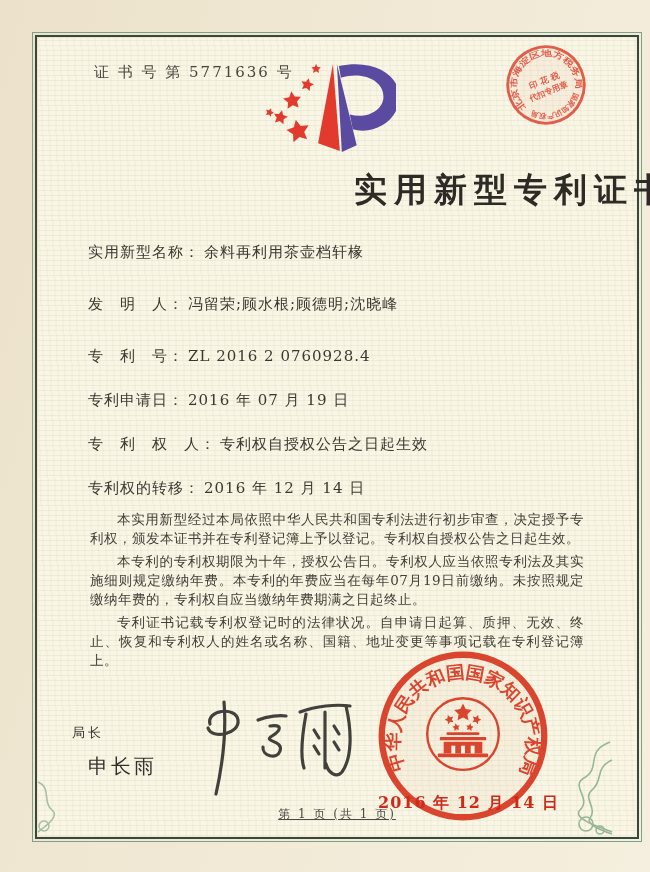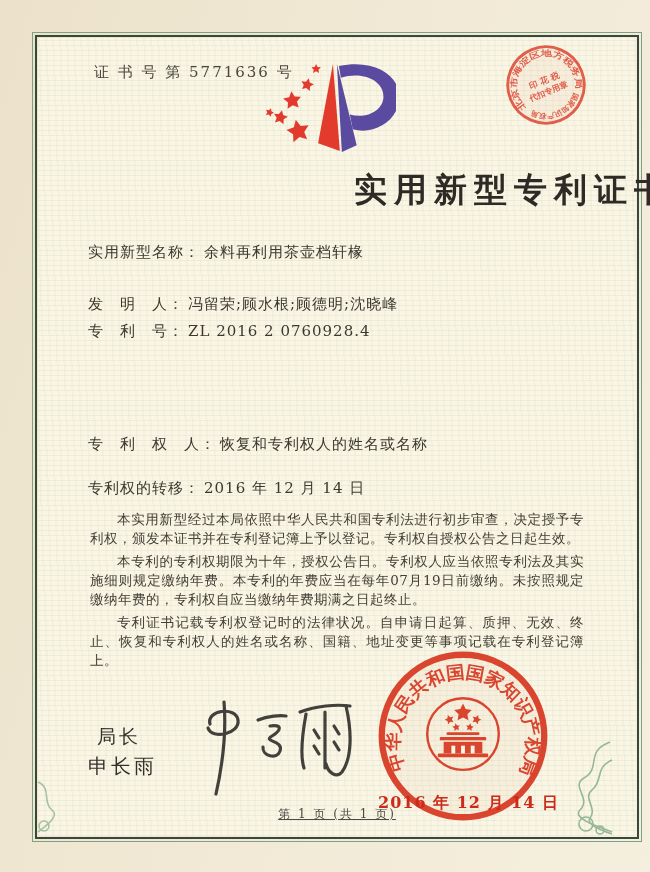--- a/index.html
+++ b/index.html
@@ -22,25 +22,25 @@
     background-image:
       repeating-linear-gradient(0deg,rgba(146,186,146,.13) 0 1px,rgba(0,0,0,0) 1px 5px),
       repeating-linear-gradient(88deg,rgba(180,210,170,.09) 0 2px,rgba(0,0,0,0) 2px 7px);
   }
   
   .cert-no{position:absolute;left:94px;top:63px;font-size:15px;letter-spacing:2px;color:#4a463e;}
   .title{position:absolute;left:0;right:0;top:168px;text-align:right;
     font-size:33px;font-weight:600;letter-spacing:7px;padding-left:7px;color:#2e2a26;}
   .f-row{position:absolute;left:88px;width:500px;font-size:15px;letter-spacing:1px;color:#3c3830;}
   .f-row .val{margin-left:4px;}
-  .r1{top:243px}.r2{top:295px}.r3{top:322px}.r4{top:391px}.r5{top:435px}.r6{top:479px}
+  .r1{top:243px}.r2{top:295px}.r3{top:347px}.r4{top:391px}.r5{top:435px}.r6{top:479px}
   .body-text{position:absolute;left:86px;top:506px;width:502px;
     font-size:13.5px;line-height:19px;letter-spacing:.5px;text-align:justify;color:#433f37;}
   .body-text p{margin:4px;text-indent:2em;}
-  .director-label{position:absolute;left:97px;top:724px;font-size:19px;letter-spacing:3px;
+  .director-label{position:absolute;left:72px;top:724px;font-size:13px;letter-spacing:3px;
     font-family:"DejaVu Sans","Liberation Sans",sans-serif;color:#33312c;text-align:center;}
   .director-name{position:absolute;left:88px;top:753px;font-size:20px;letter-spacing:3px;
     font-family:"DejaVu Sans","Liberation Sans",sans-serif;color:#33312c;}
   .signature{position:absolute;left:188px;top:696px;width:170px;height:105px;}
   .sipo-seal{position:absolute;left:374px;top:647px;width:178px;height:178px;opacity:.92;}
   .tax-seal{position:absolute;left:503px;top:42px;width:86px;height:86px;
     transform:rotate(-22deg);opacity:.85;}
   .date-stamp{position:absolute;left:378px;top:793px;font-size:16px;letter-spacing:1px;
     color:#cc2a1a;font-weight:600;z-index:5;}
   .footer{position:absolute;left:0;right:0;top:806px;text-align:center;
@@ -100,22 +100,25 @@
 
   <div class="f-row r1">
     <span>实用新型名称：</span><span class="val">余料再利用茶壶档轩椽</span>
   </div>
   <div class="f-row r2">
     <span>发　明　人：</span><span class="val">冯留荣;顾水根;顾德明;沈晓峰</span>
   </div>
   <div class="f-row r3">
     <span>专　利　号：</span><span class="val">ZL 2016 2 0760928.4</span>
   </div>
+  <div class="f-row r4">
+    <span>专利申请日：</span><span class="val">2016 年 07 月 19 日</span>
+  </div>
   <div class="f-row r5">
-    <span>专　利　权　人：</span><span class="val">恢复和专利权人的姓名或名称</span>
+    <span>专　利　权　人：</span><span class="val">专利权自授权公告之日起生效</span>
   </div>
   <div class="f-row r6">
     <span>专利权的转移：</span><span class="val">2016 年 12 月 14 日</span>
   </div>
 
   <div class="body-text">
     <p>本实用新型经过本局依照中华人民共和国专利法进行初步审查，决定授予专利权，颁发本证书并在专利登记簿上予以登记。专利权自授权公告之日起生效。</p>
     <p>本专利的专利权期限为十年，授权公告日。专利权人应当依照专利法及其实施细则规定缴纳年费。本专利的年费应当在每年07月19日前缴纳。未按照规定缴纳年费的，专利权自应当缴纳年费期满之日起终止。</p>
     <p>专利证书记载专利权登记时的法律状况。自申请日起算、质押、无效、终止、恢复和专利权人的姓名或名称、国籍、地址变更等事项记载在专利登记簿上。</p>
   </div>

